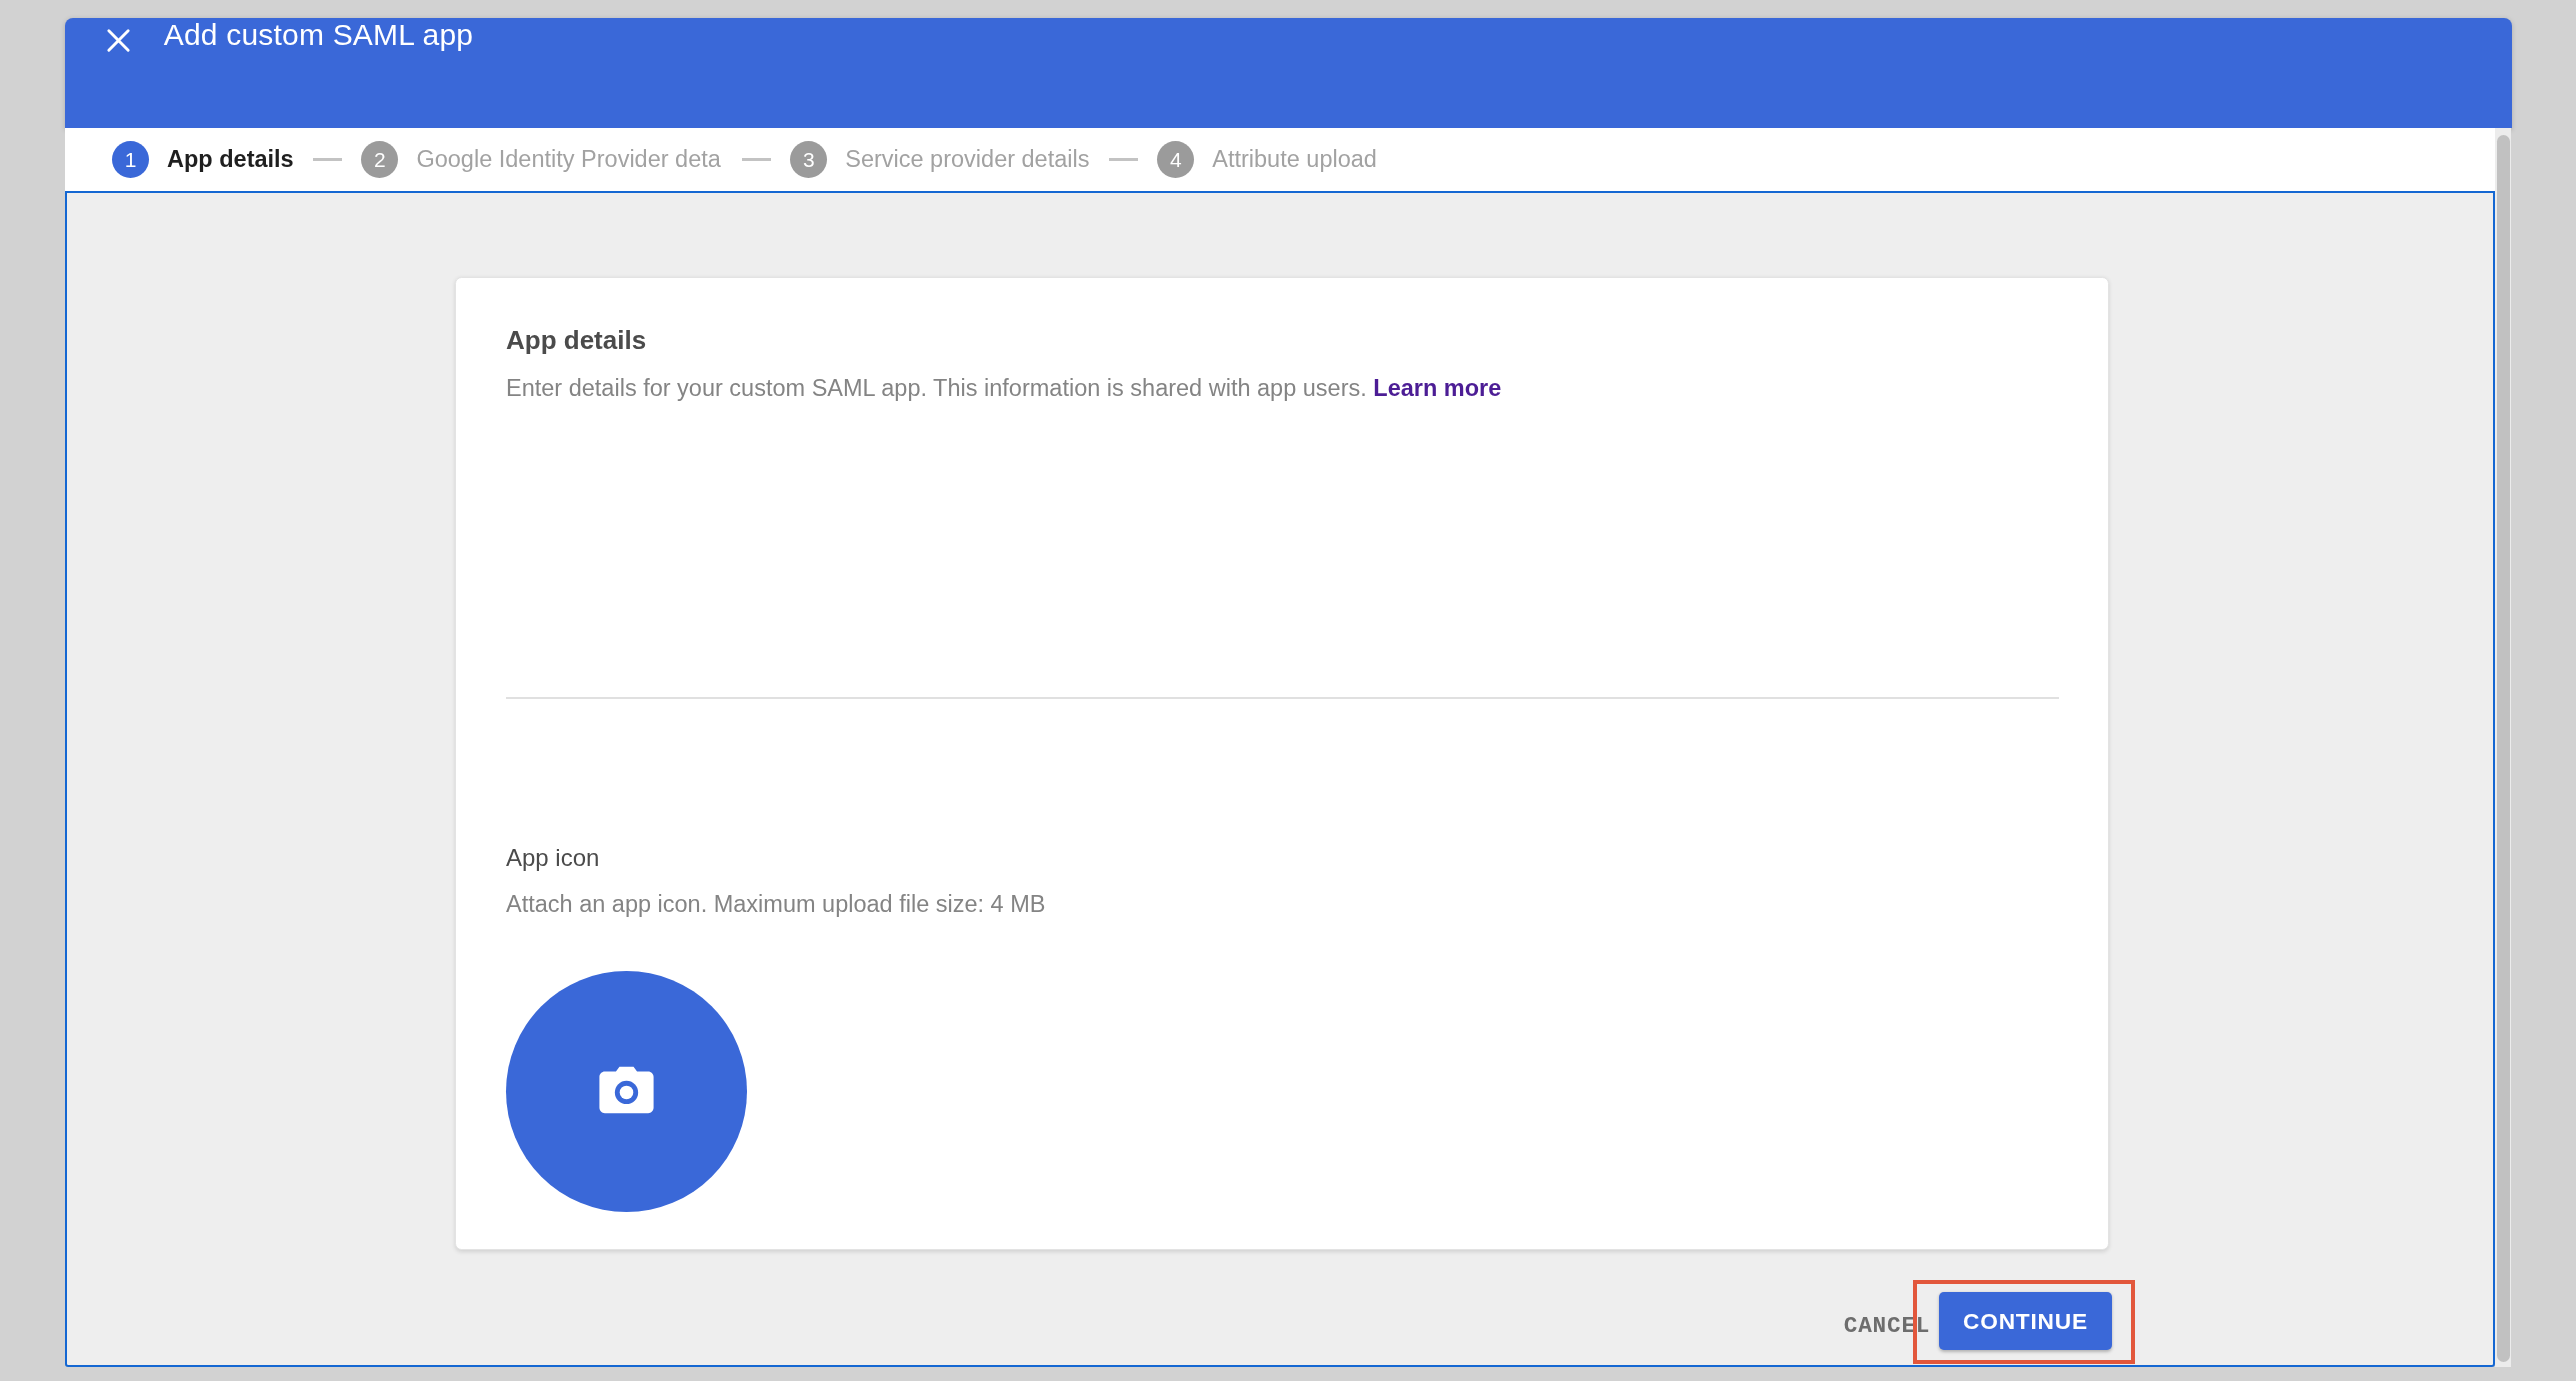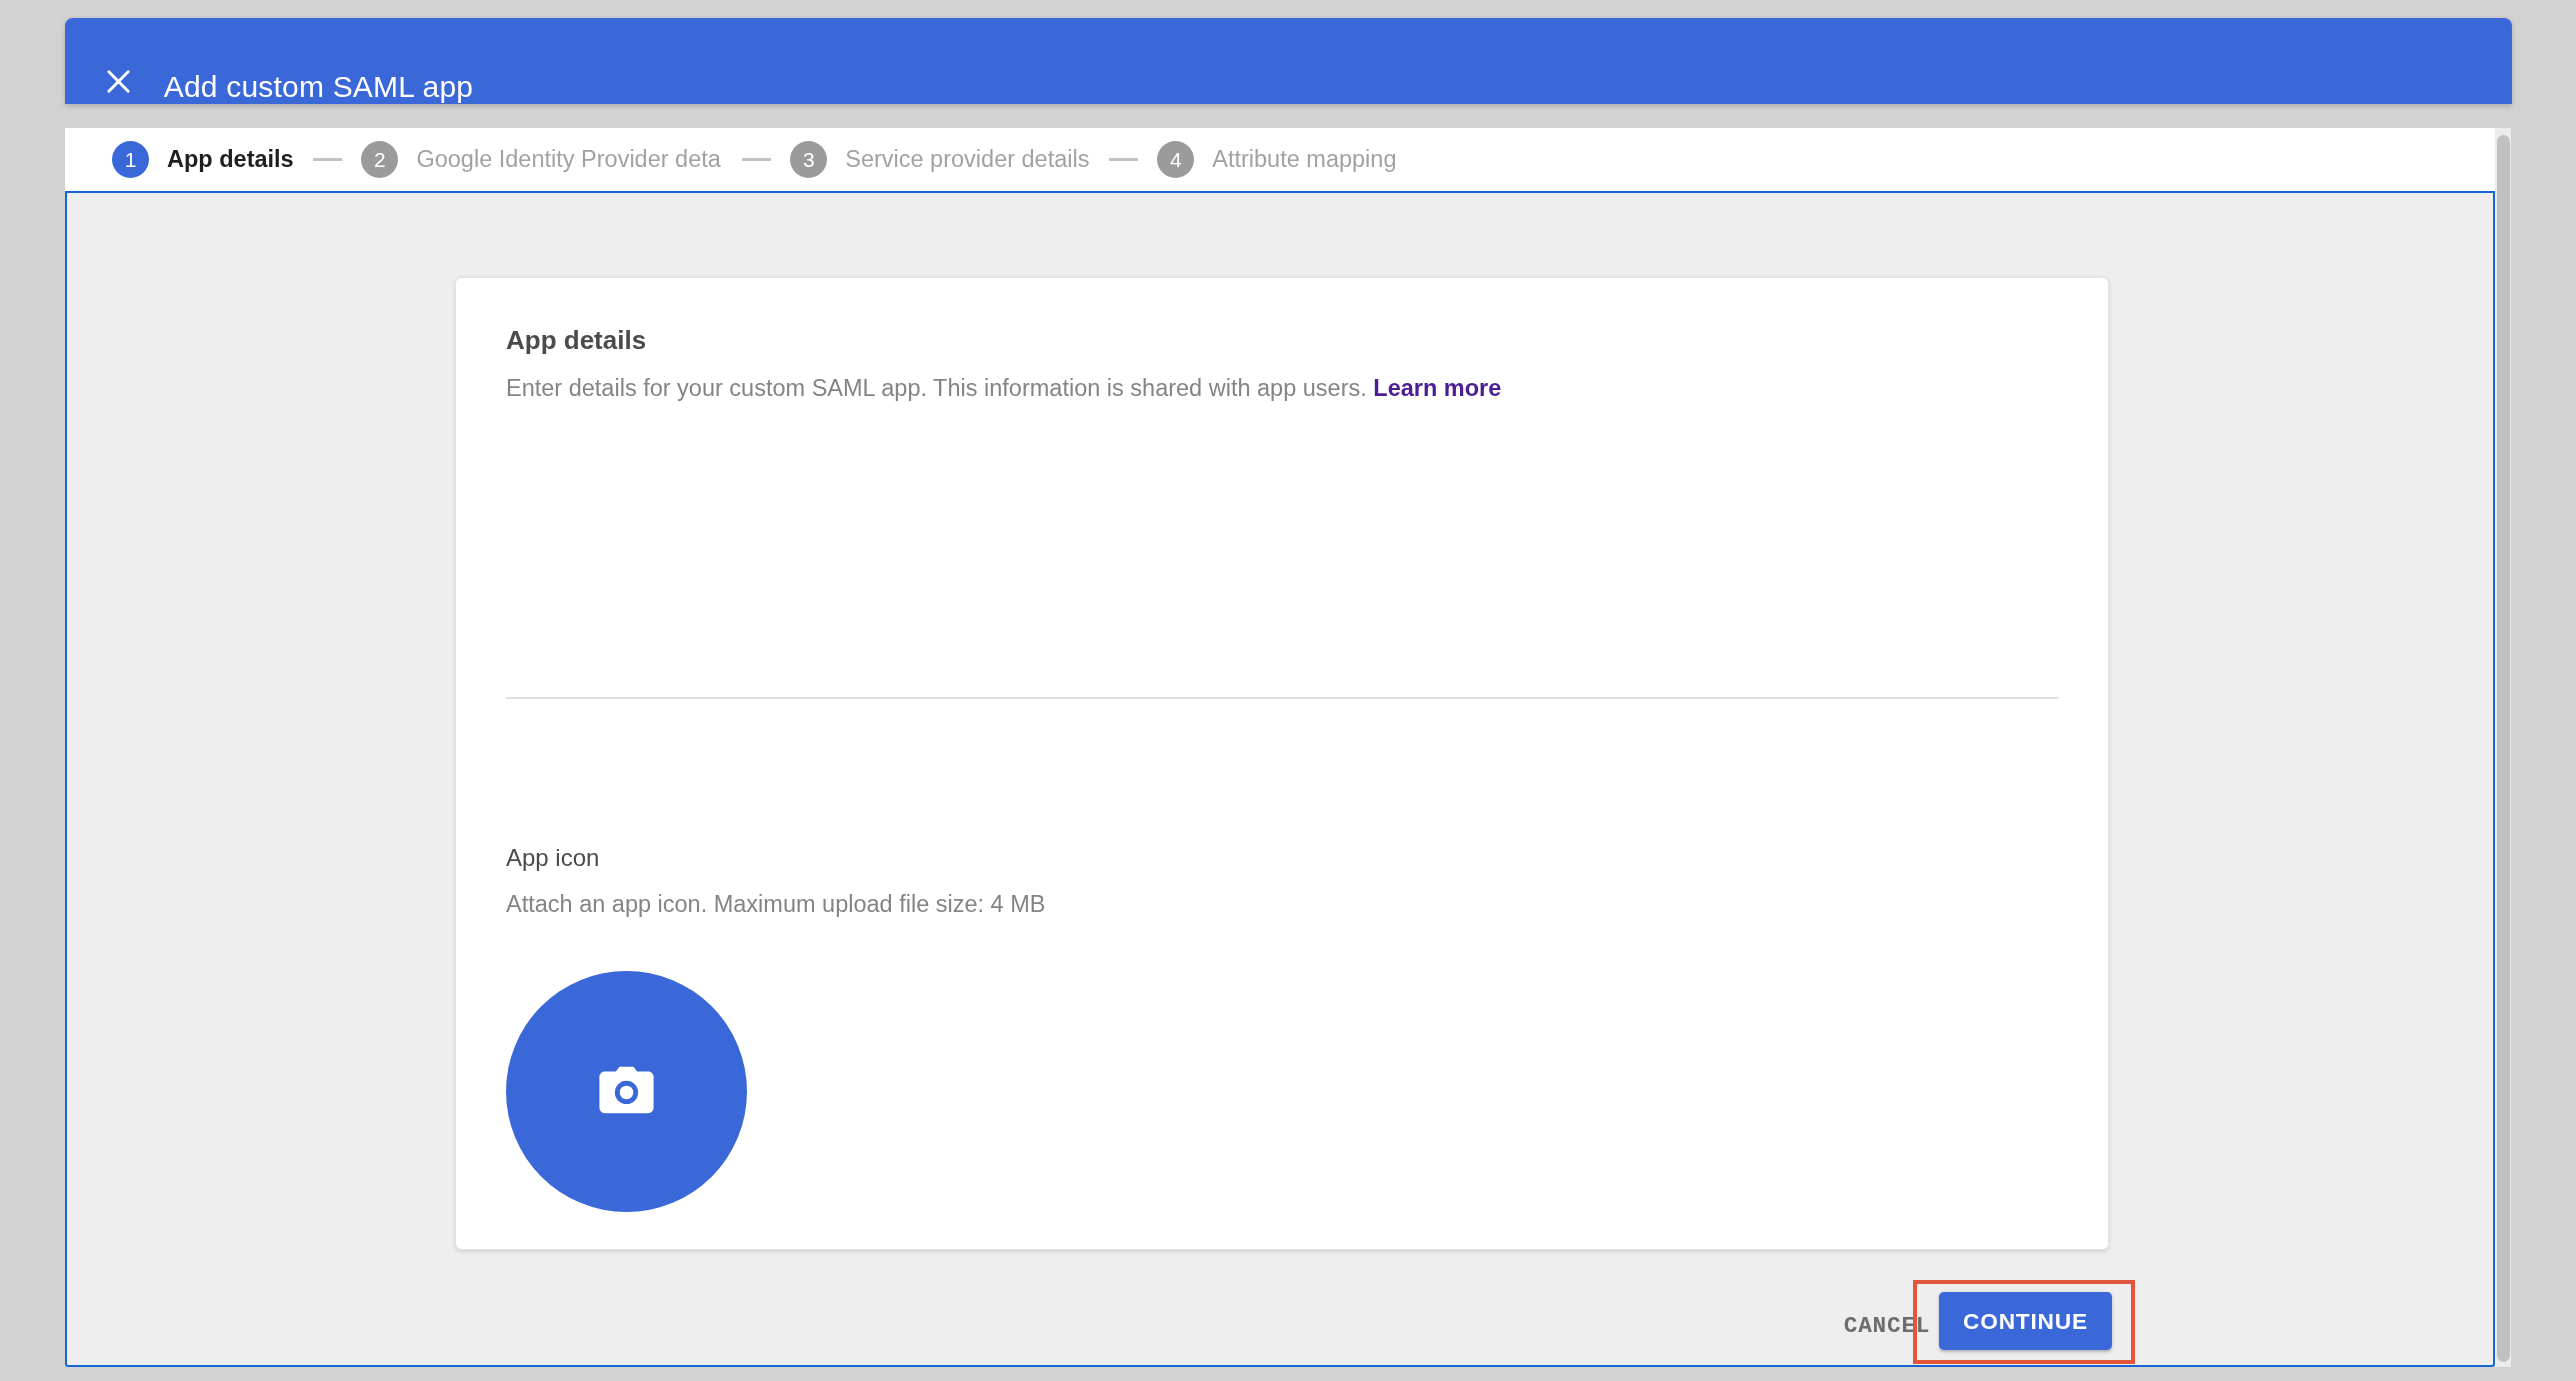--- a/index.html
+++ b/index.html
@@ -7,24 +7,24 @@
     width: 2576px; height: 1382px;
     background: #d2d2d2;
     font-family: "Liberation Sans", "DejaVu Sans", sans-serif;
     overflow: hidden;
     position: relative;
   }
 
   
   .dlg-header {
     position: absolute; left: 65px; top: 18px;
-    width: 2447px; height: 86px;
+    width: 2447px; height: 110px;
     background: #3a68d8;
     border-radius: 8px 8px 0 0;
-    display: flex; align-items: flex-end;
+    display: flex; align-items: flex-start;
     box-shadow: 0 1.6px 4.9px rgba(0,0,0,0.18);
   }
   .close-btn {
     width: 45px; height: 45px; margin-left: 31px;
     display: flex; align-items: center; justify-content: center;
     cursor: pointer; flex: 0 0 auto;
   }
   .dlg-title {
     color: #ffffff; font-size: 30px; font-weight: 400;
     margin-left: 22.7px; letter-spacing: 0.2px;
@@ -187,21 +187,21 @@
     <div class="step-label inactive clip">Google Identity Provider details</div>
   </div>
   <div class="step-dash"></div>
   <div class="step">
     <div class="step-circle inactive">3</div>
     <div class="step-label inactive">Service provider details</div>
   </div>
   <div class="step-dash"></div>
   <div class="step">
     <div class="step-circle inactive">4</div>
-    <div class="step-label inactive">Attribute mapping</div>
+    <div class="step-label inactive">Attribute upload</div>
   </div>
 </div>
 
 <div class="content-box">
 
   <div class="card">
 
     <div class="card-heading">App details</div>
 
     <div class="card-desc">

